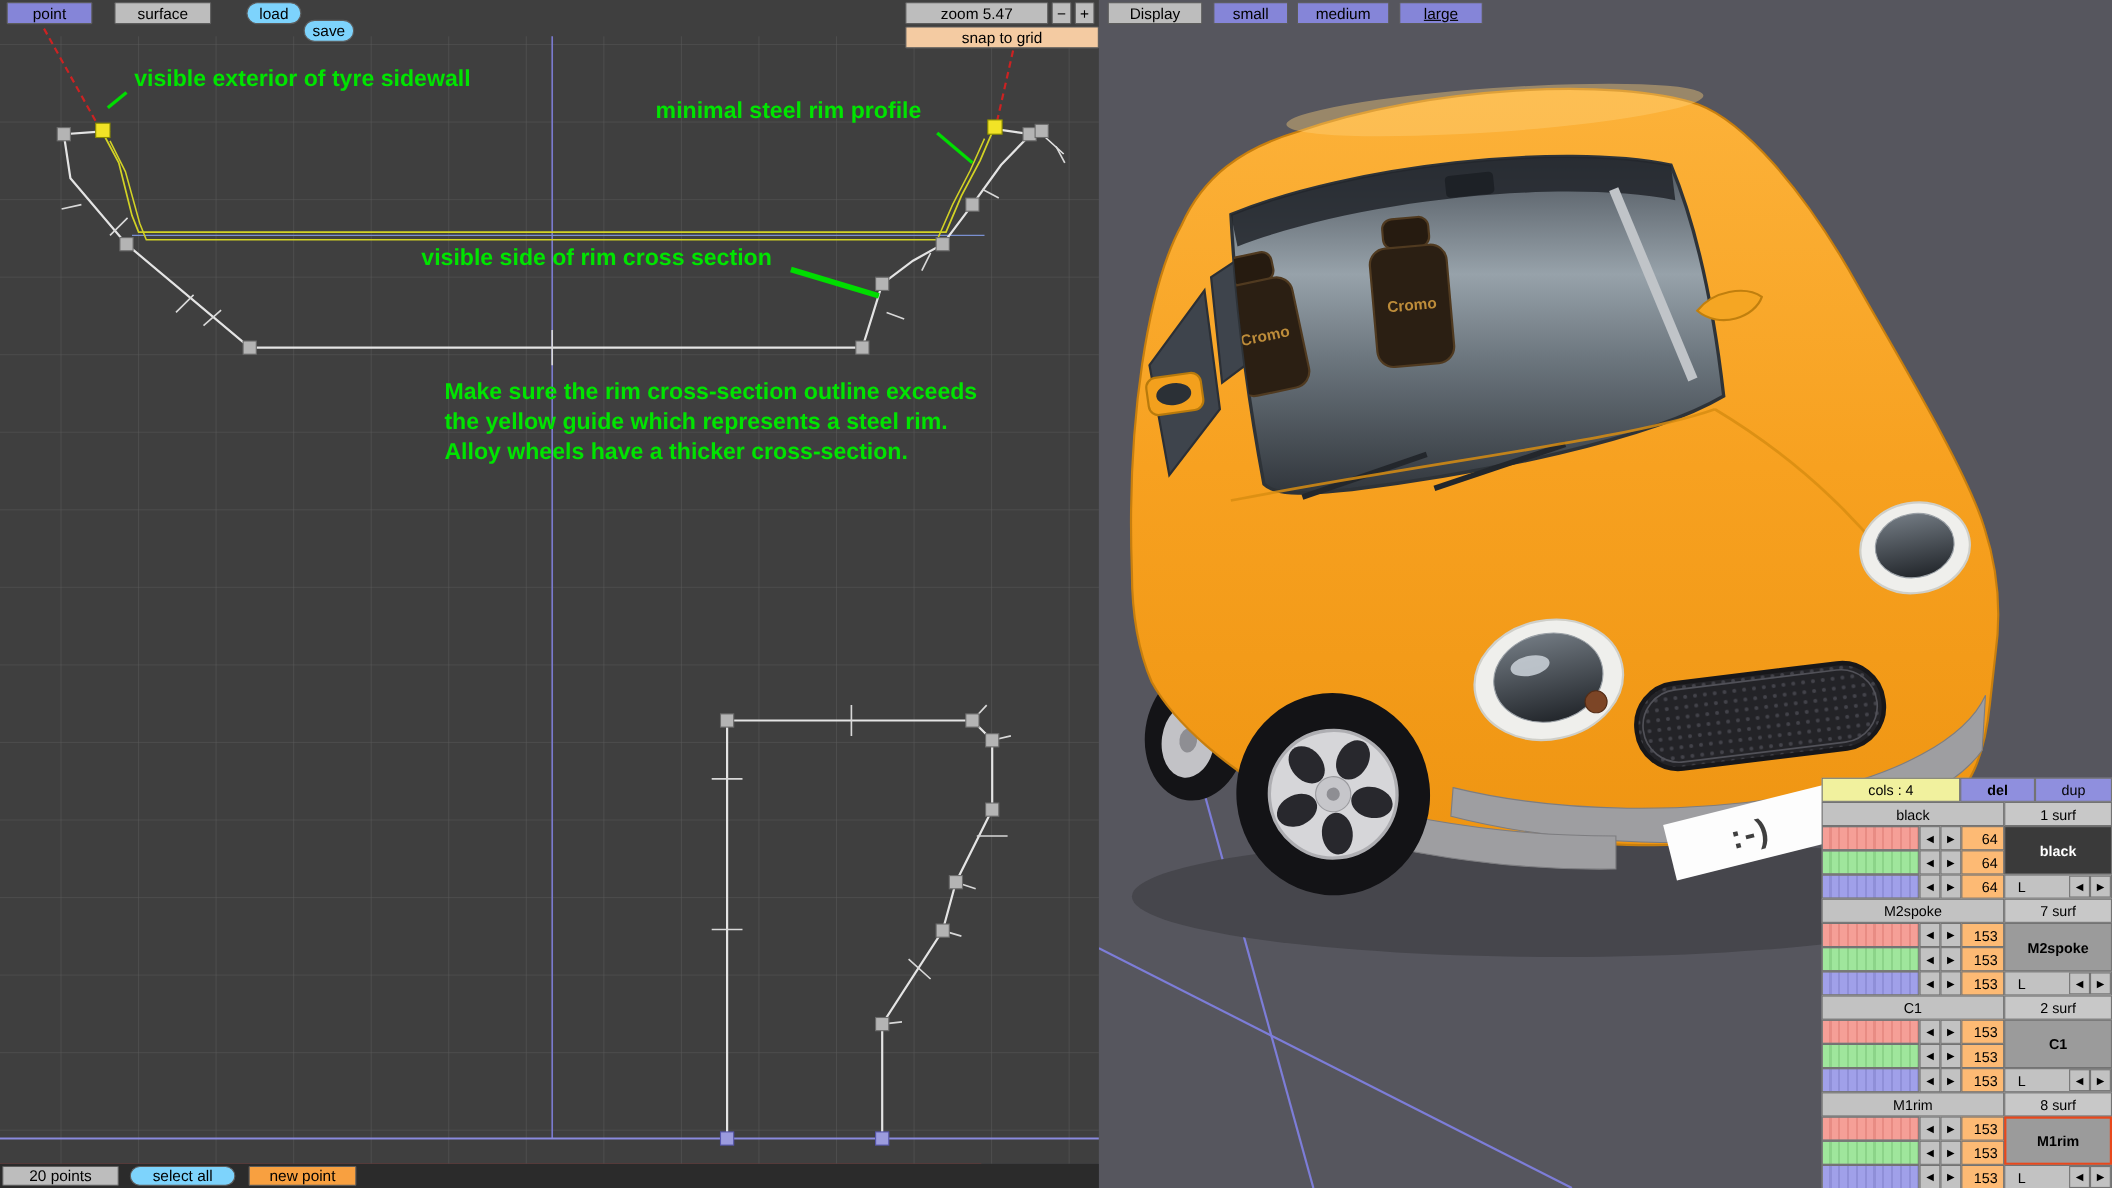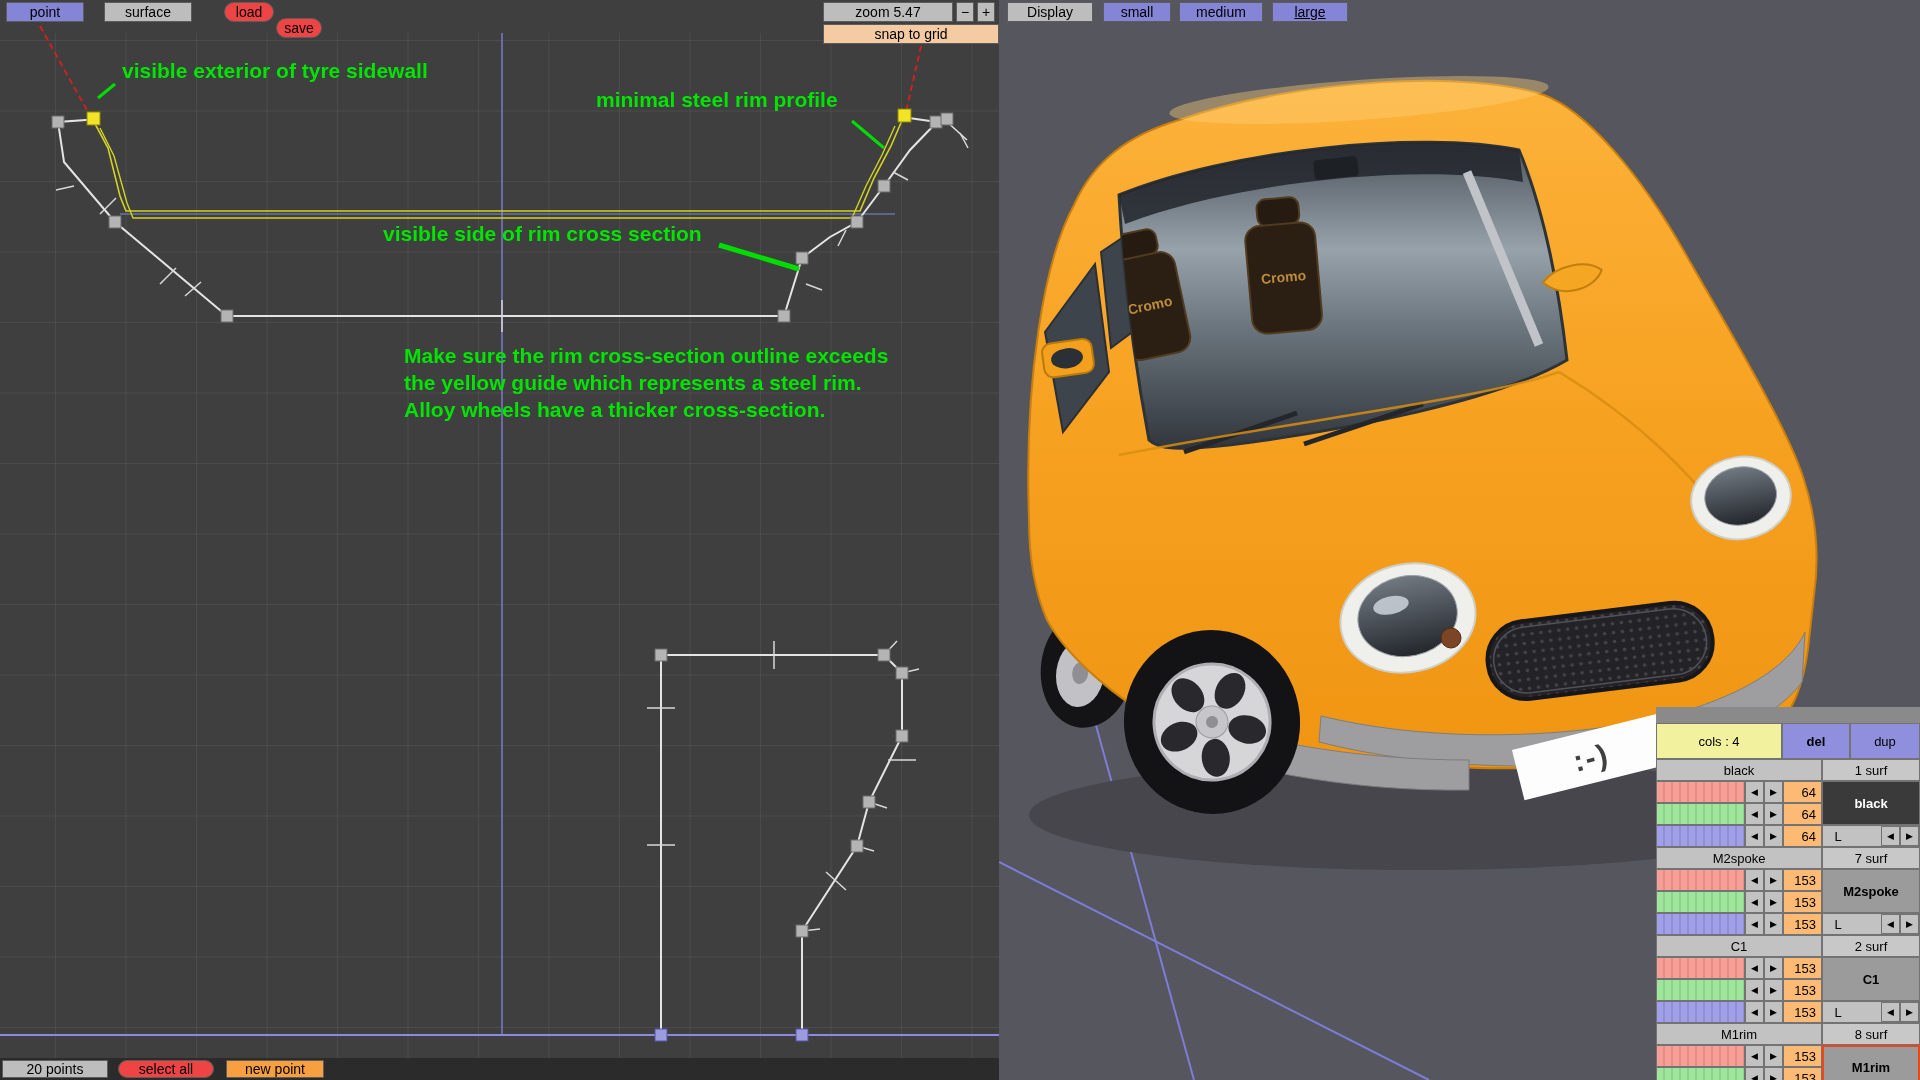--- a/index.html
+++ b/index.html
@@ -10,41 +10,41 @@
   }
   
   .btn{
     position:absolute;top:2px;height:20px;box-sizing:border-box;
     display:flex;align-items:center;justify-content:center;
     font-size:14px;color:#000;border:1px solid #5c5c5c;border-radius:1px;
     cursor:default;white-space:nowrap;
   }
   .purple{background:#8585d8;}
   .gray{background:#bdbdbd;}
-  .green{background:#ef4444;border-radius:10px;}
+  .green{background:#7dd3fc;border-radius:10px;}
   .tan{background:#f4cba2;}
   .orange{background:#f8a040;}
 
   
   #editor{position:absolute;left:0;top:0;width:892px;height:1080px;background:#ef4444;}
   #editor svg{display:block;}
   .anno{font:bold 21px "Liberation Sans",sans-serif;fill:#00e400;}
 
   
   #statusbar{position:absolute;left:0;top:1058px;width:999px;height:22px;background:#2b2b2b;}
   #statusbar .btn{top:2px;height:18px;font-size:14px;}
 
   
   #viewport{position:absolute;left:999px;top:0;width:921px;height:1080px;background:#56565e;}
 
   
   #panel{position:absolute;right:0;bottom:0;width:264px;height:373px;overflow:hidden;
          background:#8a8a8a;font-size:13px;color:#000;}
   #panel .cell{border:1px solid #737373;box-sizing:border-box;display:flex;align-items:center;justify-content:center;}
-  .phead{display:flex;height:36px;margin-top:16px;}
+  .phead{display:flex;height:22px;}
   .pcols{width:126px;background:#f1f19e;}
   .pdel{width:68px;background:#8f8fde;font-weight:bold;}
   .pdup{width:70px;background:#8f8fde;}
   .mblock{display:flex;height:88px;}
   .mleft{width:166px;display:flex;flex-direction:column;}
   .mname{height:22px;background:#c2c2c2;}
   .srow{height:22px;display:flex;}
   .sbar{width:89px;height:22px;border:1px solid #737373;box-sizing:border-box;}
   .c0{background:repeating-linear-gradient(90deg,#f59f97 0 6px,#e88c84 6px 8px);}
   .c1{background:repeating-linear-gradient(90deg,#9fe69c 0 6px,#8cd489 6px 8px);}

